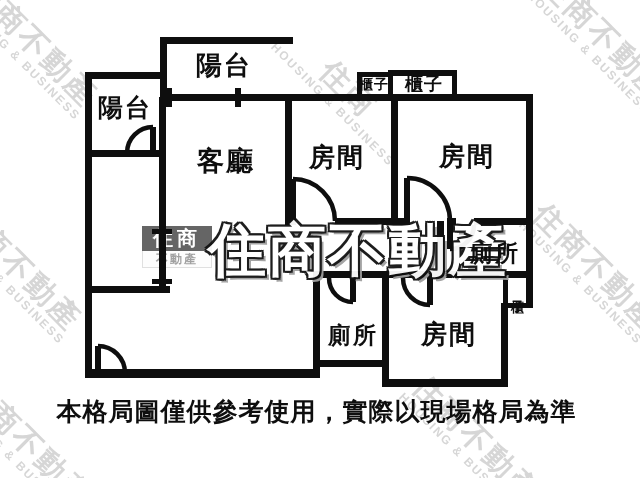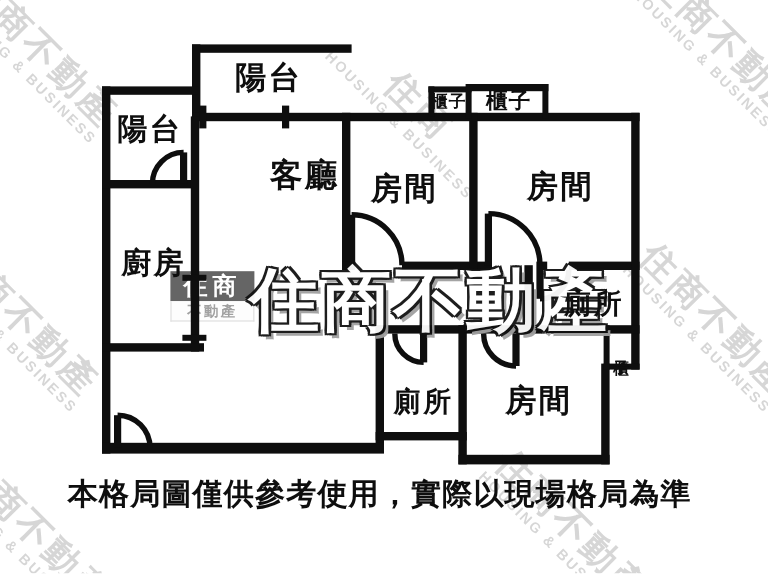--- a/index.html
+++ b/index.html
@@ -34,21 +34,21 @@
           color:#ffffff;letter-spacing:2px;white-space:nowrap;opacity:.95;pointer-events:none;
           text-shadow:-2px -2px 0 #111,2px -2px 0 #111,-2px 2px 0 #111,2px 2px 0 #111,
                       -2px 0 0 #111,2px 0 0 #111,0 -2px 0 #111,0 2px 0 #111,
                       4px 4px 0 #a0a0a0;}
 
   
   .lbl{position:absolute;transform:translate(-50%,-50%);color:#0e0e0e;font-weight:bold;
        white-space:nowrap;letter-spacing:2px;}
   #lbl-balcony-top{left:224px;top:65px;font-size:26px;}
   #lbl-balcony-left{left:125px;top:107px;font-size:25px;}
-  #lbl-living{left:226px;top:146px;font-size:27px;margin-left:28px;}
+  #lbl-living{left:226px;top:161px;font-size:27px;}
   #lbl-kitchen{left:128px;top:219px;font-size:25px;}
   #lbl-bedroom1{left:337px;top:157px;font-size:26px;}
   #lbl-bedroom2{left:467px;top:156px;font-size:26px;}
   #lbl-toilet1{left:495px;top:253px;font-size:23px;}
   #lbl-dining{left:262px;top:318px;font-size:26px;}
   #lbl-toilet2{left:353px;top:335px;font-size:23px;}
   #lbl-bedroom3{left:449px;top:334px;font-size:26px;}
   #lbl-cabinet1{left:374px;top:85px;font-size:14px;letter-spacing:1px;}
   #lbl-cabinet2{left:424px;top:84px;font-size:18px;letter-spacing:1px;}
   #lbl-cabinet3{left:517px;top:290px;font-size:13px;letter-spacing:0;
@@ -171,21 +171,20 @@
       </g>
     </g>
   </svg>
 
   <div class="big-wm">住商不動產</div>
 
   <div class="layer">
     <span class="lbl" id="lbl-balcony-top">陽台</span>
     <span class="lbl" id="lbl-balcony-left">陽台</span>
     <span class="lbl" id="lbl-living">客廳</span>
-    <span class="lbl" id="lbl-kitchen">廚房</span>
     <span class="lbl" id="lbl-bedroom1">房間</span>
     <span class="lbl" id="lbl-bedroom2">房間</span>
     <span class="lbl" id="lbl-toilet1">廁所</span>
     <span class="lbl" id="lbl-toilet2">廁所</span>
     <span class="lbl" id="lbl-bedroom3">房間</span>
     <span class="lbl" id="lbl-cabinet1">櫃子</span>
     <span class="lbl" id="lbl-cabinet2">櫃子</span>
     <span class="lbl" id="lbl-cabinet3">櫃子</span>
   </div>
 

